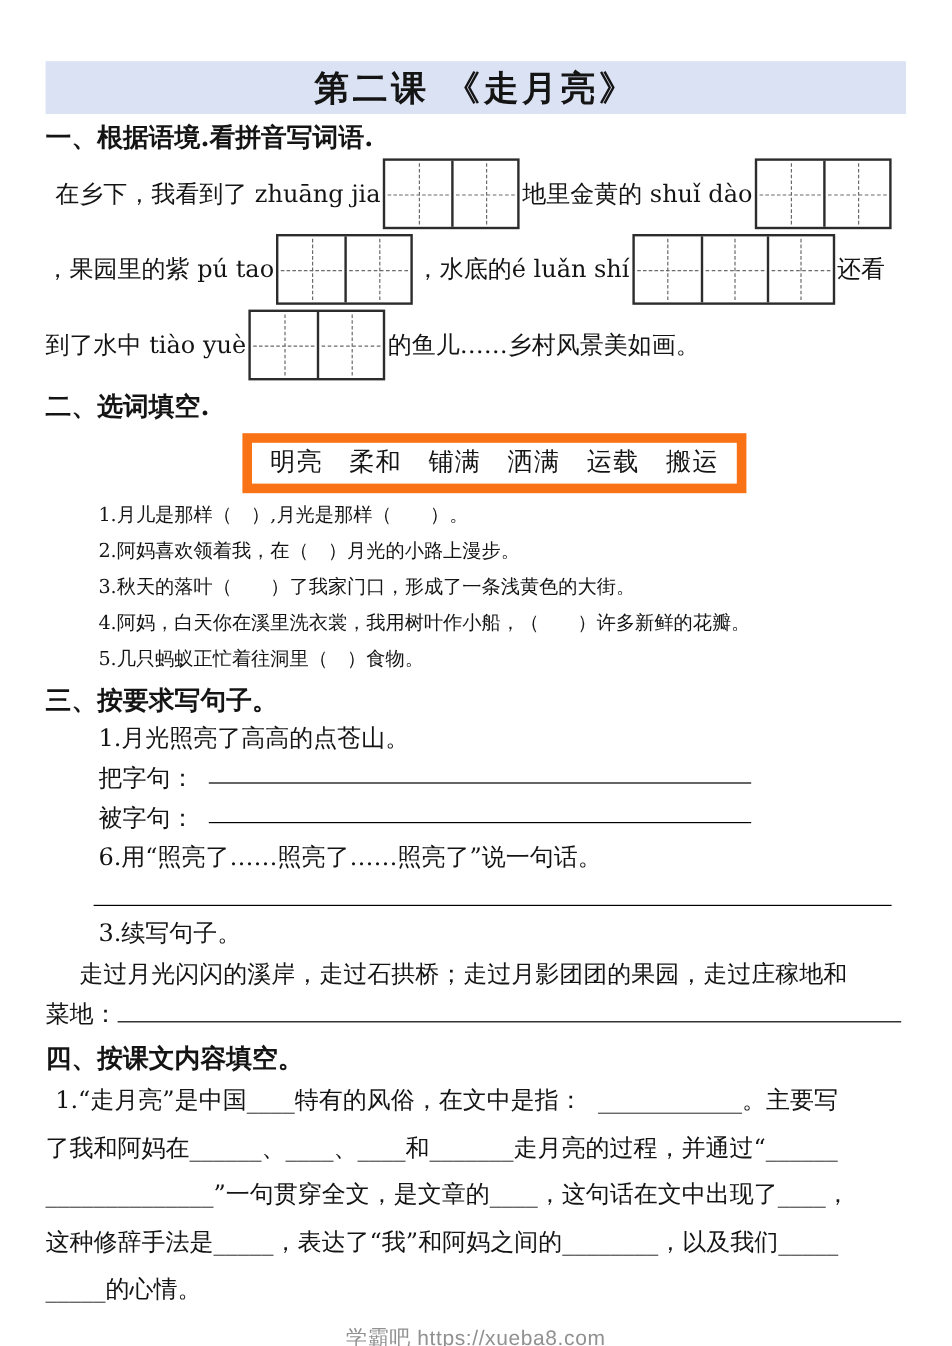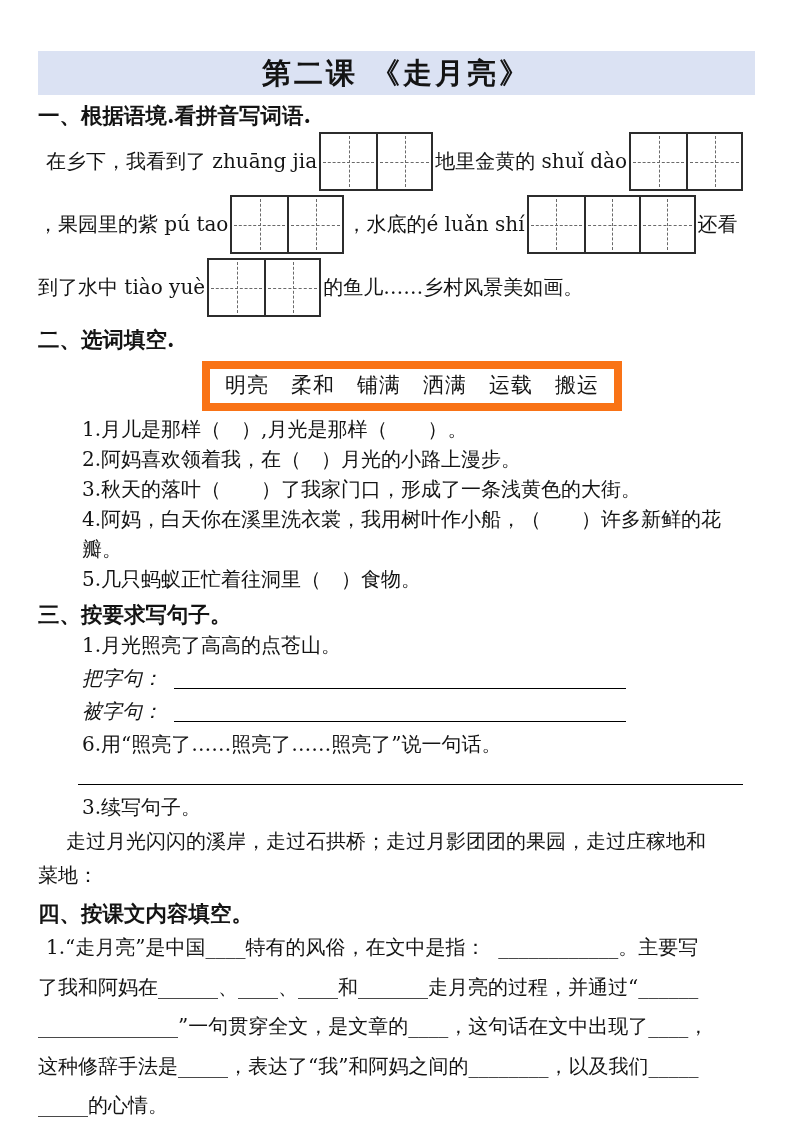--- a/index.html
+++ b/index.html
@@ -23,29 +23,29 @@
   .tian { display:inline-flex; border:2px solid #2c2c2c; flex:none; margin:0 2px; background:#fff; }
   .cell { width:55px; height:55px; position:relative; }
   .cell + .cell { border-left:2px solid #2c2c2c; }
   .cell::before { content:""; position:absolute; left:50%; top:2px; bottom:2px; border-left:1.4px dashed #6a6a6a; }
   .cell::after  { content:""; position:absolute; top:50%; left:2px; right:2px; border-top:1.4px dashed #6a6a6a; }
   
   .word-bank {
     display:inline-block; border:8px solid #f97316; margin:7px 0 3px 164px;
     padding:2px 15px 4px 15px; font-size:21px; letter-spacing:1px; white-space:pre;
   }
-  .q-line { font-size:20px; line-height:30px; padding-left:44px; white-space:pre-wrap; }
+  .q-line { font-size:16px; line-height:30px; padding-left:44px; white-space:pre-wrap; }
   
   .s3-line { font-size:20px; line-height:33px; padding-left:44px; white-space:pre-wrap; }
-  .s3-flex { display:flex; align-items:center;font-style:italic; }
+  .s3-flex { display:flex; align-items:flex-start; }
   .blank { display:inline-block; border-bottom:1.6px solid #000; height:1.05em; }
   .blank-455 { width:452px; margin-left:12px; flex:none; }
   .rule-full { height:24px; border-bottom:1.7px solid #000; margin:0 12px 6px 40px; }
   .s3-indent { font-size:20px; line-height:34px; padding-left:28px; white-space:pre-wrap; }
-  .caidi-row { display:flex; align-items:baseline; font-size:20px; line-height:34px;flex-direction:column; }
+  .caidi-row { display:flex; align-items:baseline; font-size:20px; line-height:34px; }
   .caidi-row .blank { flex:1; margin-right:4px; }
   
   .s4-line { font-size:20px; line-height:39.5px; white-space:pre-wrap; }
   .s4-line.first { padding-left:8px; }
   
   .footer {
     margin-top:8px; text-align:center; color:#909090; font-size:17.5px;
     font-family:"Liberation Sans","DejaVu Sans",sans-serif; letter-spacing:0.5px;
   }
 </style>

